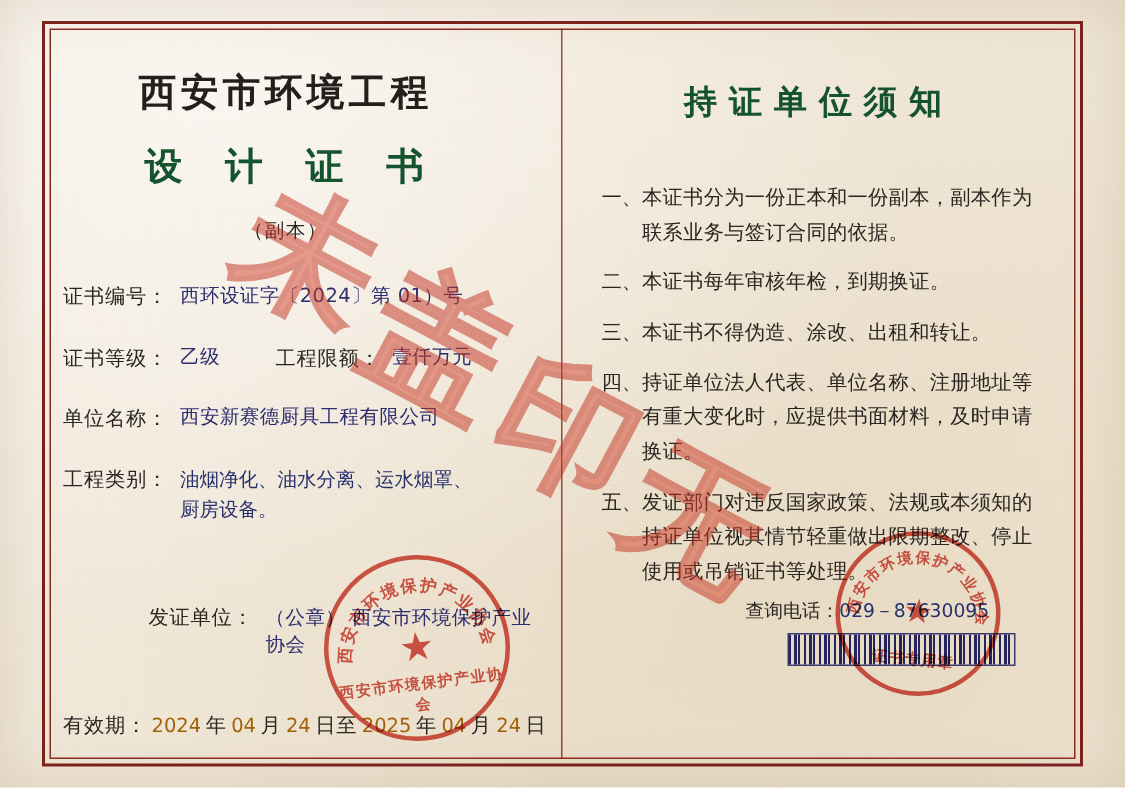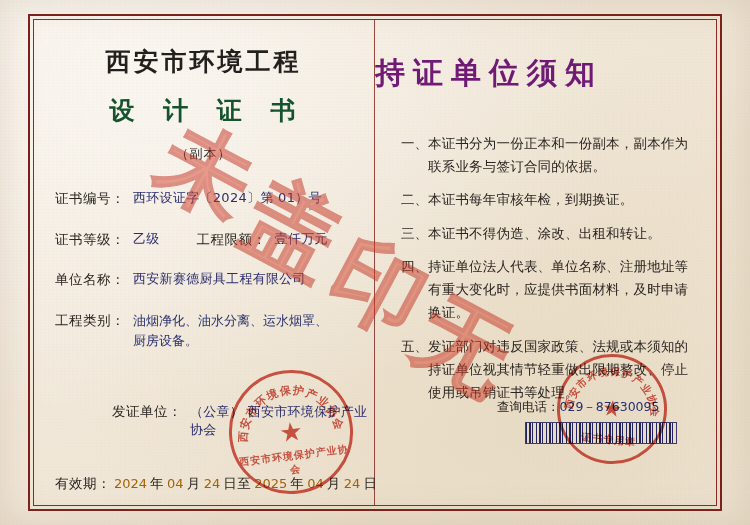--- a/index.html
+++ b/index.html
@@ -59,21 +59,21 @@
     background: #8c2a22;
     opacity: .85;
   }
   .page {
     position: absolute;
     top: 19px;
     bottom: 19px;
     box-sizing: border-box;
     color: #2a2520;
   }
-  .page-left { left: 33px; width: 341px; }
+  .page-left { left: 20px; width: 341px; }
   .page-right { left: 375px; width: 342px; }
 
   
   .title-block {
     text-align: center;
     margin-top: 26px;
   }
   .title-line1 {
     font-family: "DejaVu Serif", "Liberation Serif", serif;
     font-weight: bold;
@@ -141,27 +141,27 @@
     margin-top: 36px;
     padding-left: 22px;
     font-size: 13.5px;
     display: flex;
     align-items: baseline;
   }
   .date-val { color: #a16207; font-size: 13px; margin: 0 3px; }
 
   
   .notice-title {
-    text-align: left;
+    text-align: center;
     margin-top: 34px;
     font-family: "DejaVu Serif", "Liberation Serif", serif;
     font-weight: bold;
-    font-size: 30px;
+    font-size: 22px;
     letter-spacing: 8px;
-    color: #701a75;
+    color: #14532d;
   }
   .notice-list {
     margin-top: 38px;
     padding-left: 26px;
     padding-right: 22px;
   }
   .notice-item {
     display: flex;
     font-size: 13.5px;
     line-height: 1.72;

